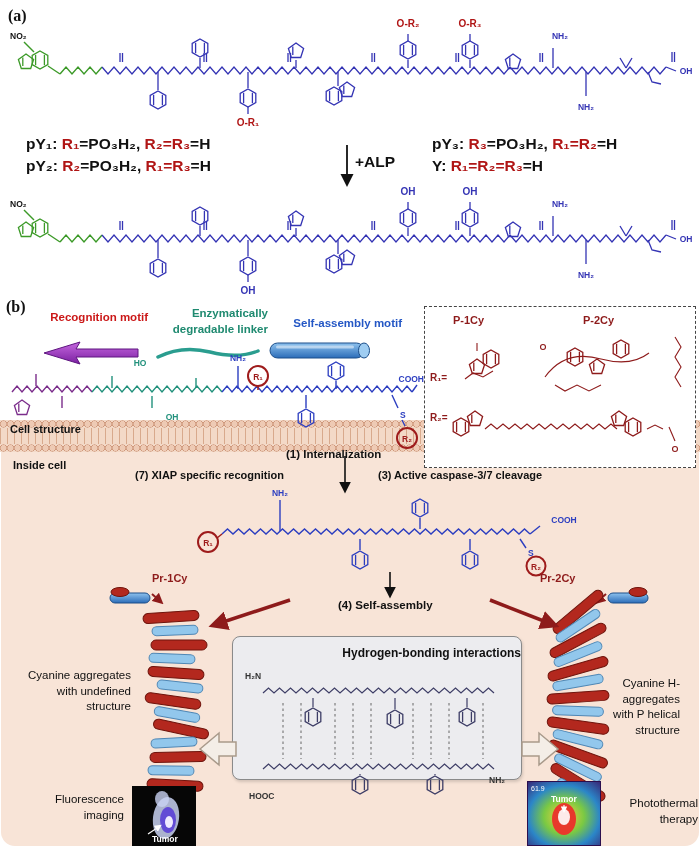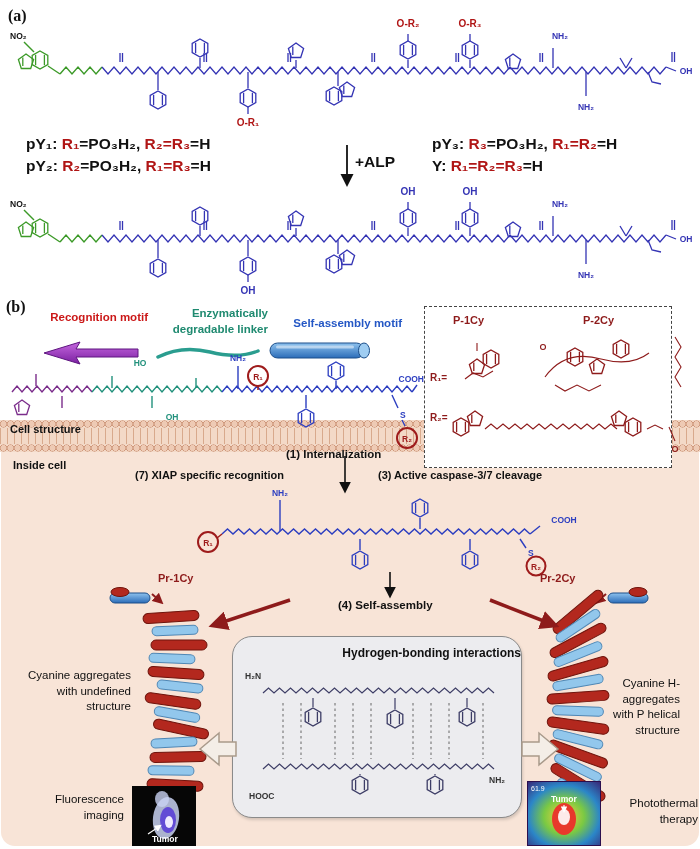--- a/index.html
+++ b/index.html
@@ -26,24 +26,24 @@
   .lb{font-size:10px;font-weight:bold}
   .lbs{font-size:8.5px;font-weight:bold}
   .peach{position:absolute;left:1px;top:420px;width:698px;height:426px;
     background:#f8e4d7;border-radius:0 0 14px 14px;z-index:1}
   .membrane{position:absolute;left:0;top:420px;width:700px;height:32px;z-index:2;
     background:
       repeating-linear-gradient(90deg,#d8a98c 0 1.4px,rgba(0,0,0,0) 1.4px 7px) 0 8px/7px 16px repeat-x,
       radial-gradient(circle at 3.5px 4px,#eecab4 2.7px,#c98f72 3.3px,rgba(0,0,0,0) 3.8px) 0 0/7px 8px repeat-x,
       radial-gradient(circle at 3.5px 4px,#eecab4 2.7px,#c98f72 3.3px,rgba(0,0,0,0) 3.8px) 0 24px/7px 8px repeat-x,
       #f3d9c7}
-  .inset{position:absolute;left:424px;top:306px;width:248px;height:162px;
+  .inset{position:absolute;left:424px;top:306px;width:272px;height:162px;
     background:#fff;border:1.6px dashed #444;z-index:4}
-  .hbox{position:absolute;left:232px;top:636px;width:290px;height:182px;
-    background:#ececef;border:1px solid #8a8a8a;border-radius:20px;z-index:3;
+  .hbox{position:absolute;left:232px;top:636px;width:290px;height:144px;
+    background:#ececef;border:1px solid #8a8a8a;border-radius:8px;z-index:3;
     box-shadow:1px 2px 3px rgba(0,0,0,.15)}
   .z4{z-index:4}.z5{z-index:5}.z6{z-index:6}
 </style>
 </head>
 <body>
 
 <div class="canvas">
 
   <div class="t f16 b serif" style="left:8px;top:5px">(a)</div>
 
@@ -292,21 +292,21 @@
     <text x="348" y="70" class="lbs" fill="#2c3ec0">S</text>
     <circle cx="28" cy="56" r="10" fill="none" stroke="#9e1b1b" stroke-width="2"></circle>
     <line x1="37" y1="52" x2="42" y2="48" stroke="#9e1b1b" stroke-width="1.5"></line>
     <text x="28" y="60" class="lbs" fill="#9e1b1b" text-anchor="middle">R₁</text>
     <circle cx="356" cy="80" r="9.5" fill="none" stroke="#9e1b1b" stroke-width="2"></circle>
     <text x="356" y="84" class="lbs" fill="#9e1b1b" text-anchor="middle">R₂</text>
   </svg>
 
   <div class="t f115 b z5 nw" style="left:338px;top:598px">(4) Self-assembly</div>
 
-  <div class="t f11 b dr z5" style="left:158px;top:571px">Pr-1Cy</div>
+  <div class="t f11 b dr z5" style="left:152px;top:571px">Pr-1Cy</div>
   <svg class="abs z4" style="left:104px;top:584px" width="60" height="24">
     <rect x="6" y="9" width="40" height="10" rx="5" fill="url(#gB)" stroke="#1d4f8a"></rect>
     <ellipse cx="16" cy="8" rx="9" ry="4.5" fill="#b3281e" stroke="#6f140c"></ellipse>
     <line x1="48" y1="10" x2="57" y2="18" stroke="#8e1b1b" stroke-width="2" marker-end="url(#mR)"></line>
   </svg>
   <div class="t f11 b dr z5" style="left:540px;top:571px">Pr-2Cy</div>
   <svg class="abs z4" style="left:594px;top:584px" width="60" height="24">
     <rect x="14" y="9" width="40" height="10" rx="5" fill="url(#gB)" stroke="#1d4f8a"></rect>
     <ellipse cx="44" cy="8" rx="9" ry="4.5" fill="#b3281e" stroke="#6f140c"></ellipse>
     <line x1="12" y1="10" x2="3" y2="18" stroke="#8e1b1b" stroke-width="2" marker-end="url(#mR)"></line>

